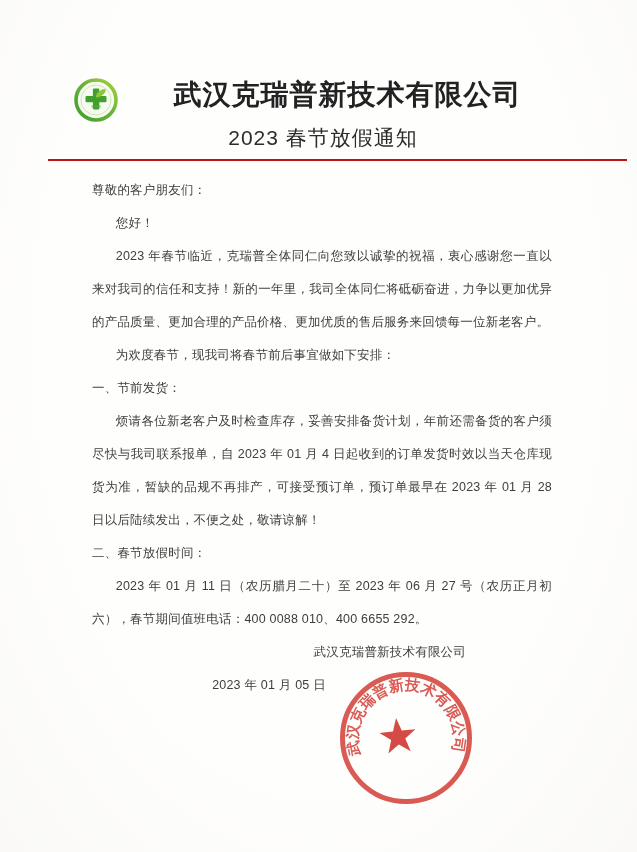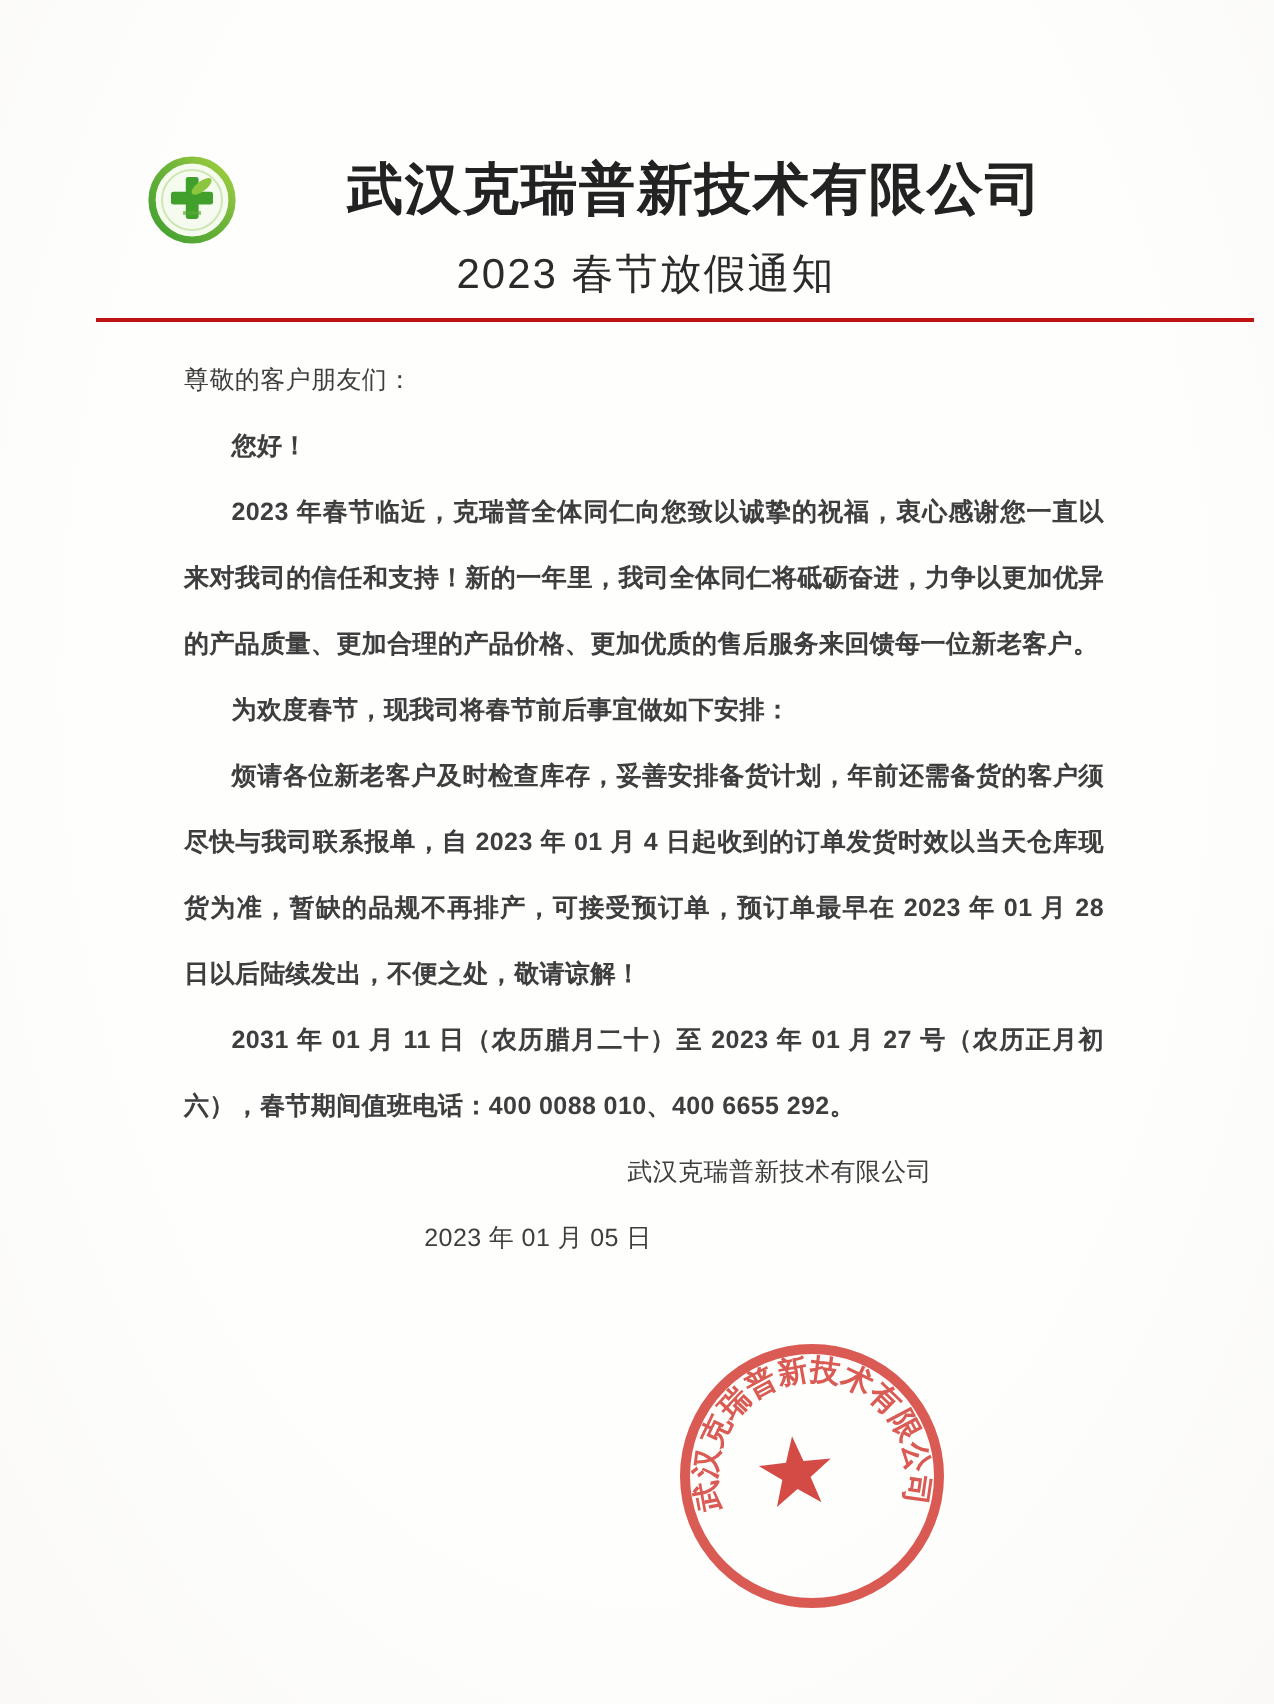--- a/index.html
+++ b/index.html
@@ -67,21 +67,21 @@
     left: 92px;
     top: 174px;
     width: 460px;
     font-size: 12.5px;
     line-height: 33px;
     letter-spacing: 0.2px;
     color: #3e3e3e;
     text-align: justify;
   }
   .content p { margin: 0; }
-  .content p.ind { text-indent: 1.9em; font-weight: bold; }
+  .content p.ind { text-indent: 1.9em; }
   .sig {
     text-align: right !important;
     padding-right: 86px;
   }
   .sig-date {
     text-align: center;
     padding-right: 106px;
   }
   
   .stamp {
@@ -121,22 +121,24 @@
 
   <div class="company-title">武汉克瑞普新技术有限公司</div>
   <div class="notice-title">2023 春节放假通知</div>
   <div class="red-rule"></div>
 
   <div class="content">
     <p class="flush">尊敬的客户朋友们：</p>
     <p class="ind">您好！</p>
     <p class="ind">2023 年春节临近，克瑞普全体同仁向您致以诚挚的祝福，衷心感谢您一直以来对我司的信任和支持！新的一年里，我司全体同仁将砥砺奋进，力争以更加优异的产品质量、更加合理的产品价格、更加优质的售后服务来回馈每一位新老客户。</p>
     <p class="ind">为欢度春节，现我司将春节前后事宜做如下安排：</p>
+    <p class="flush">一、节前发货：</p>
     <p class="ind">烦请各位新老客户及时检查库存，妥善安排备货计划，年前还需备货的客户须尽快与我司联系报单，自 2023 年 01 月 4 日起收到的订单发货时效以当天仓库现货为准，暂缺的品规不再排产，可接受预订单，预订单最早在 2023 年 01 月 28 日以后陆续发出，不便之处，敬请谅解！</p>
-    <p class="ind">2031 年 01 月 11 日（农历腊月二十）至 2023 年 01 月 27 号（农历正月初六），春节期间值班电话：400 0088 010、400 6655 292。</p>
+    <p class="flush">二、春节放假时间：</p>
+    <p class="ind">2023 年 01 月 11 日（农历腊月二十）至 2023 年 06 月 27 号（农历正月初六），春节期间值班电话：400 0088 010、400 6655 292。</p>
     <p class="sig">武汉克瑞普新技术有限公司</p>
     <p class="sig-date">2023 年 01 月 05 日</p>
   </div>
 
   <svg class="stamp" viewBox="0 0 140 140">
     <g fill="#d6433c" stroke="none">
       <circle cx="70" cy="70" r="63.5" fill="none" stroke="#d6433c" stroke-width="5"></circle>
       <path id="sealArc" d="M 24.9 86.4 A 48 48 0 1 1 115.1 86.4" fill="none"></path>
       <text font-size="15" letter-spacing="1" fill="#d6433c">
         <textPath href="#sealArc" startOffset="0" textLength="182">武汉克瑞普新技术有限公司</textPath>

